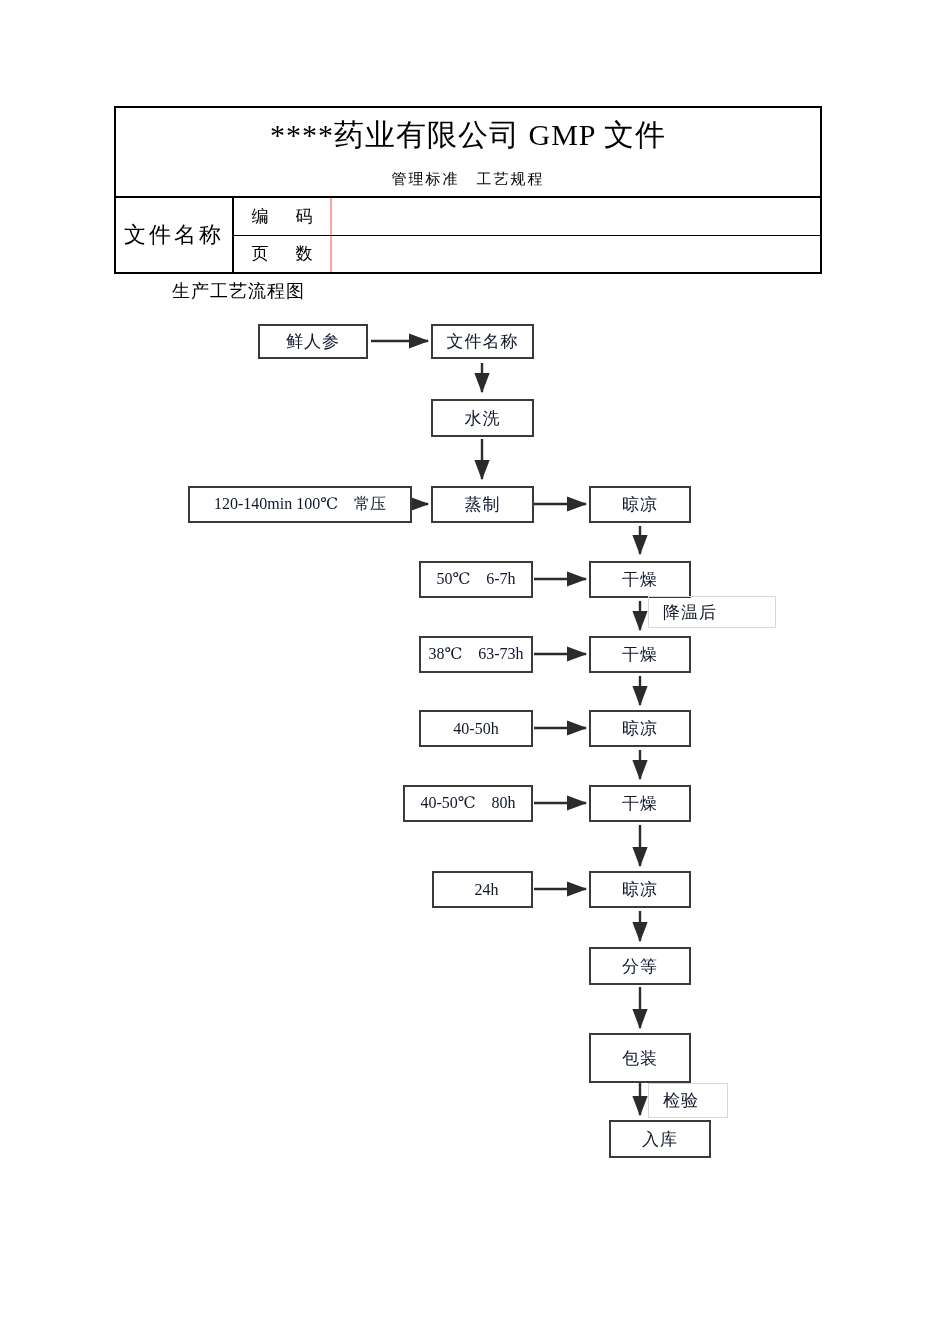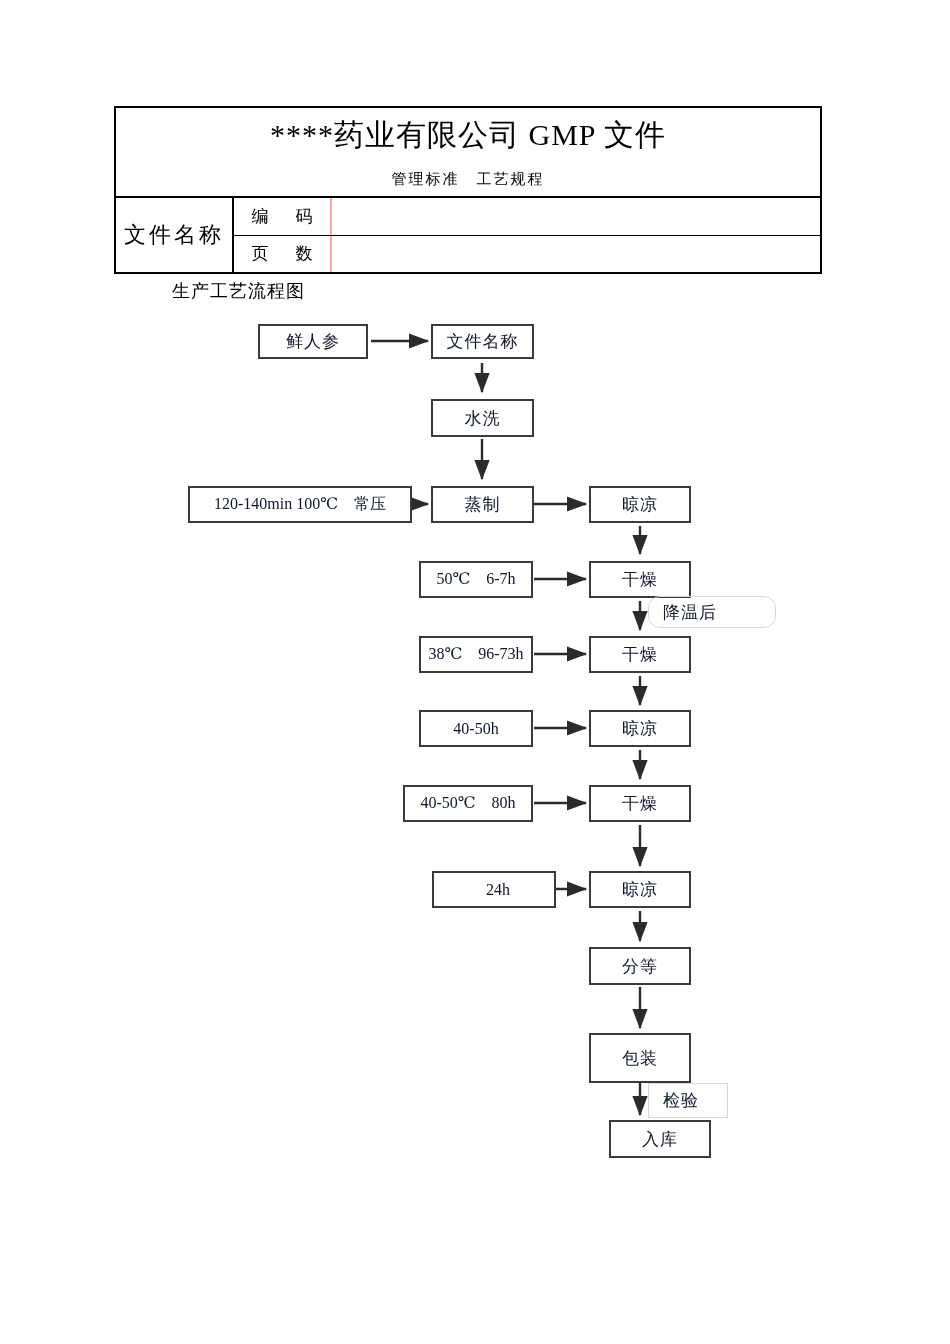--- a/index.html
+++ b/index.html
@@ -241,32 +241,32 @@
 
   <div class="node" style="left:431px; top:399px; width:103px; height:38px;">水洗</div>
 
   <div class="node param" style="left:188px; top:486px; width:224px; height:37px;">120-140min 100℃　常压</div>
   <div class="node" style="left:431px; top:486px; width:103px; height:37px;">蒸制</div>
   <div class="node" style="left:589px; top:486px; width:102px; height:37px;">晾凉</div>
 
   <div class="node param" style="left:419px; top:561px; width:114px; height:37px;">50℃　6-7h</div>
   <div class="node" style="left:589px; top:561px; width:102px; height:37px;">干燥</div>
 
-  <div class="node ghost" style="left:648px; top:596px; width:128px; height:32px; font-size:17px;border-radius:12px;">降温后</div>
-
-  <div class="node param" style="left:419px; top:636px; width:114px; height:37px;">38℃　96-73h</div>
+  <div class="node ghost" style="left:648px; top:596px; width:128px; height:32px; font-size:17px;">降温后</div>
+
+  <div class="node param" style="left:419px; top:636px; width:114px; height:37px;">38℃　63-73h</div>
   <div class="node" style="left:589px; top:636px; width:102px; height:37px;">干燥</div>
 
   <div class="node param" style="left:419px; top:710px; width:114px; height:37px;">40-50h</div>
   <div class="node" style="left:589px; top:710px; width:102px; height:37px;">晾凉</div>
 
   <div class="node param" style="left:403px; top:785px; width:130px; height:37px;">40-50℃　80h</div>
   <div class="node" style="left:589px; top:785px; width:102px; height:37px;">干燥</div>
 
-  <div class="node param" style="left:432px; top:871px; width:124px; height:37px;padding-left:8px;">24h</div>
+  <div class="node param" style="left:432px; top:871px; width:101px; height:37px;padding-left:8px;">24h</div>
   <div class="node" style="left:589px; top:871px; width:102px; height:37px;">晾凉</div>
 
   <div class="node" style="left:589px; top:947px; width:102px; height:38px;">分等</div>
 
   <div class="node" style="left:589px; top:1033px; width:102px; height:50px;">包装</div>
 
   <div class="node ghost" style="left:648px; top:1083px; width:80px; height:35px; font-size:17px;">检验</div>
 
   <div class="node" style="left:589px; top:1120px; width:102px; height:38px;margin-left:20px;">入库</div>
 

